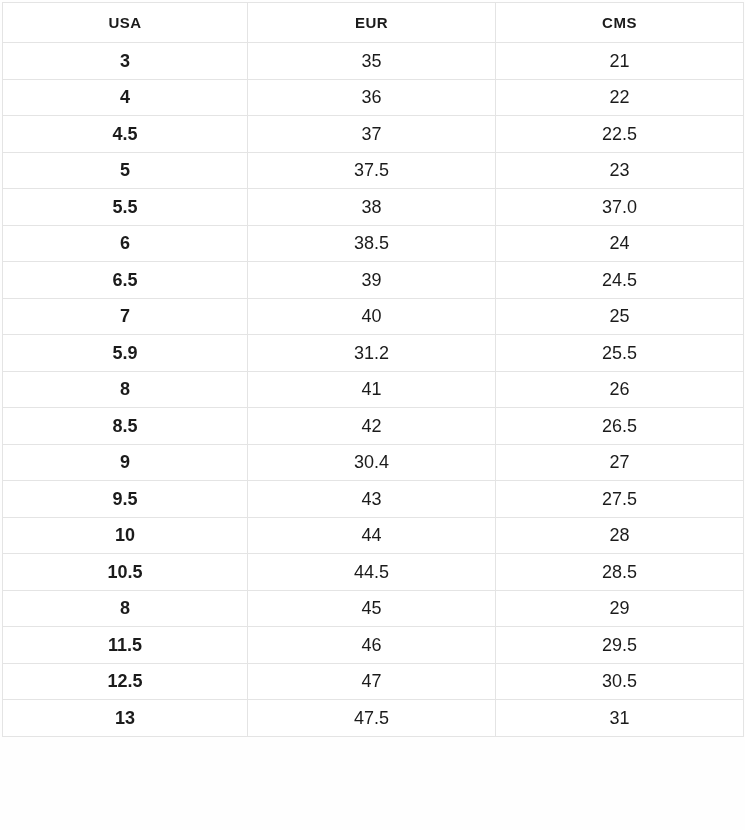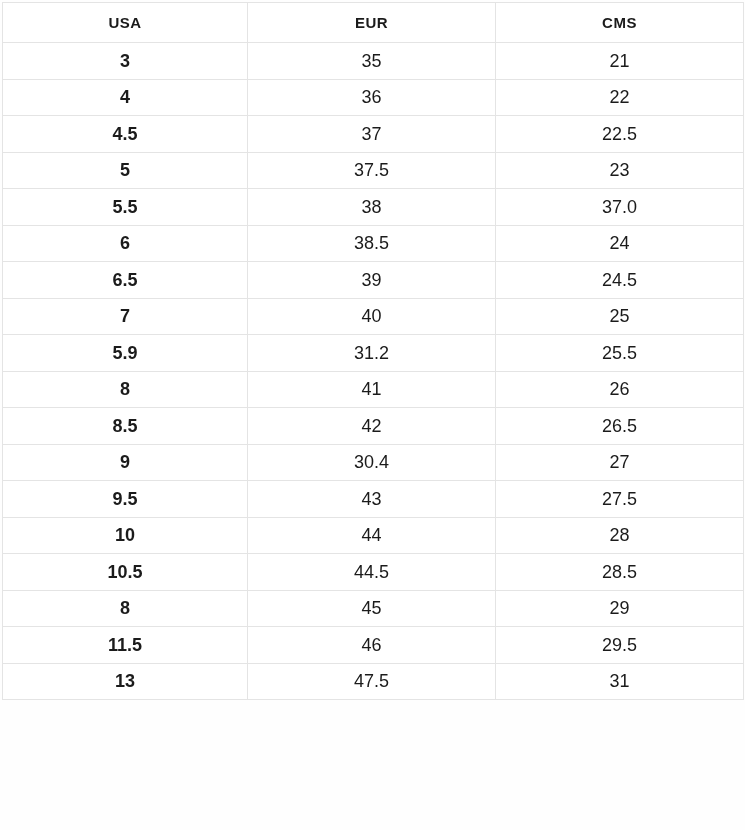--- a/index.html
+++ b/index.html
@@ -148,18 +148,23 @@
         <td>8</td>
         <td>45</td>
         <td>29</td>
       </tr>
       <tr>
         <td>11.5</td>
         <td>46</td>
         <td>29.5</td>
       </tr>
       <tr>
+        <td>12.5</td>
+        <td>47</td>
+        <td>30.5</td>
+      </tr>
+      <tr>
         <td>13</td>
         <td>47.5</td>
         <td>31</td>
       </tr>
     </tbody>
 </table>
 
 </body></html>

